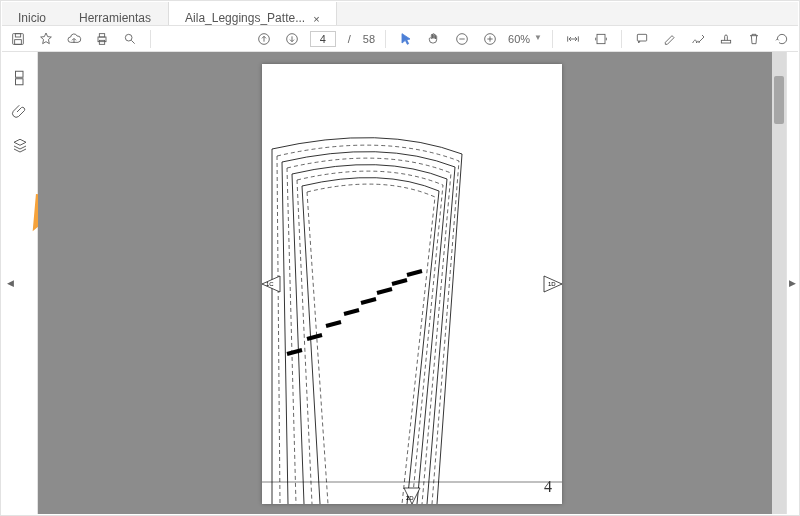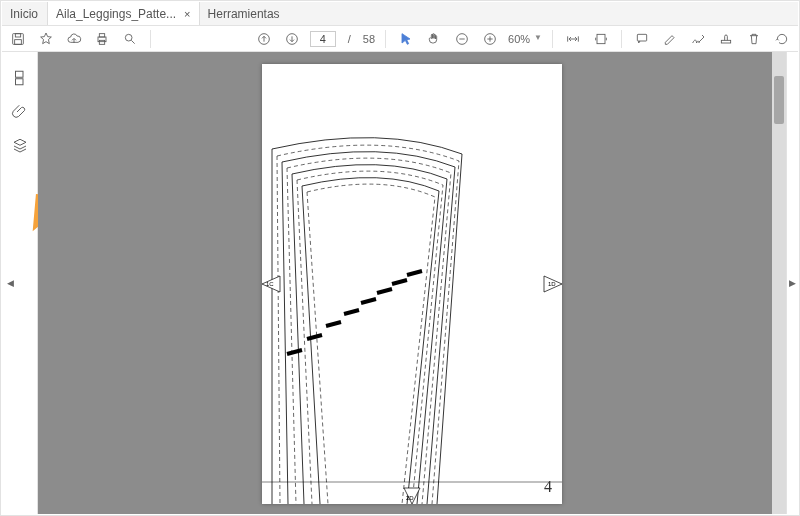--- a/index.html
+++ b/index.html
@@ -3,21 +3,21 @@
 <meta charset="utf-8">
 <style>
 html,body{margin:0;padding:0;width:800px;height:516px;font-family:Arial,Helvetica,sans-serif;font-size:12px;color:#444;background:#fff;overflow:hidden}
 *{box-sizing:border-box}
 
 
 .frame{position:absolute;inset:0;border:1px solid #e2e2e2}
 
 
 .tabstrip{position:absolute;left:1px;right:1px;top:1px;height:24px;background:#f4f4f4;display:flex;align-items:stretch;border-bottom:1px solid #e2e2e2}
-.tab{padding:0 8px;display:flex;align-items:center;font-size:12px;color:#555;border-right:1px solid transparent;cursor:default}
+.tab{padding:0 16px;display:flex;align-items:flex-end;font-size:12px;color:#555;border-right:1px solid transparent;cursor:default}
 .tab.active{background:#fff;border-left:1px solid #ddd;border-right:1px solid #ddd}
 .tab .close{margin-left:8px;font-size:11px;color:#555}
 
 
 .toolbar{position:absolute;left:1px;right:1px;top:25px;height:26px;background:#fff;border-bottom:1px solid #e2e2e2;display:flex;align-items:center;padding:0 6px;gap:8px}
 .tbicon{width:20px;height:20px;display:flex;align-items:center;justify-content:center;color:#666;cursor:pointer}
 .tbicon svg{width:16px;height:16px;stroke:#5a5a5a;stroke-width:1.3;fill:none}
 .sep{width:1px;height:18px;background:#e2e2e2;margin:0 2px}
 .spacer{flex:1}
 .pageinput{width:26px;height:16px;border:1px solid #ccc;text-align:center;font-size:11px;color:#444}
@@ -62,27 +62,27 @@
 </style>
 </head>
 <body>
 
 <div class="frame">
 
   <div class="tabstrip">
     <div class="tab">
         <span>Inicio</span>
       </div>
+    <div class="tab">
+        <span>Herramientas</span>
+      </div>
     <div class="tab active">
       <span>Aila_Leggings_Patte...</span>
       <span class="close">×</span>
     </div>
-    <div class="tab">
-        <span>Herramientas</span>
-      </div>
   </div>
 
   <div class="toolbar">
     <div class="tbicon">
         <svg viewBox="0 0 24 24">
           <rect x="4" y="4" width="16" height="16" rx="1"></rect>
           <rect x="8" y="4" width="8" height="5"></rect>
           <rect x="7" y="13" width="10" height="7"></rect>
         </svg>
       </div>

